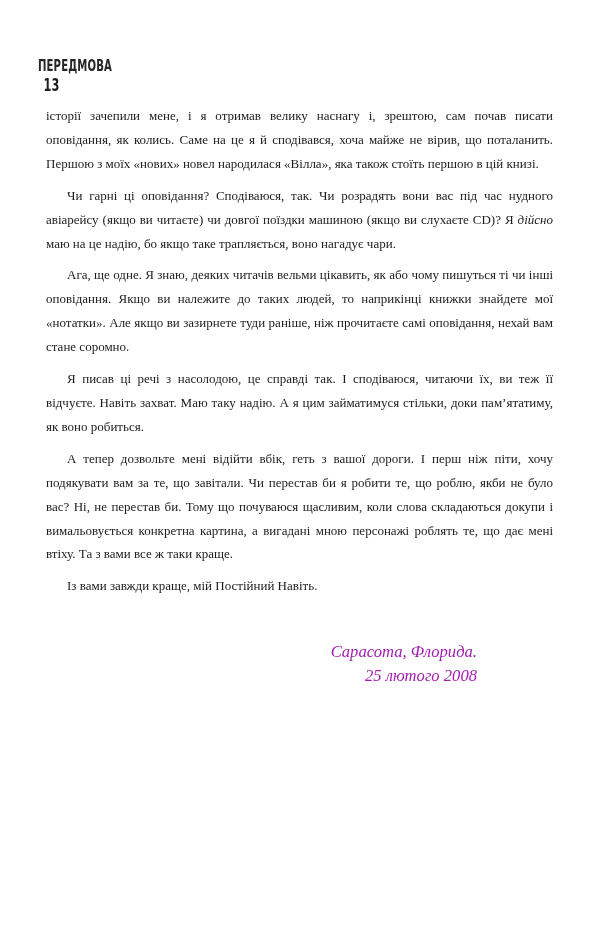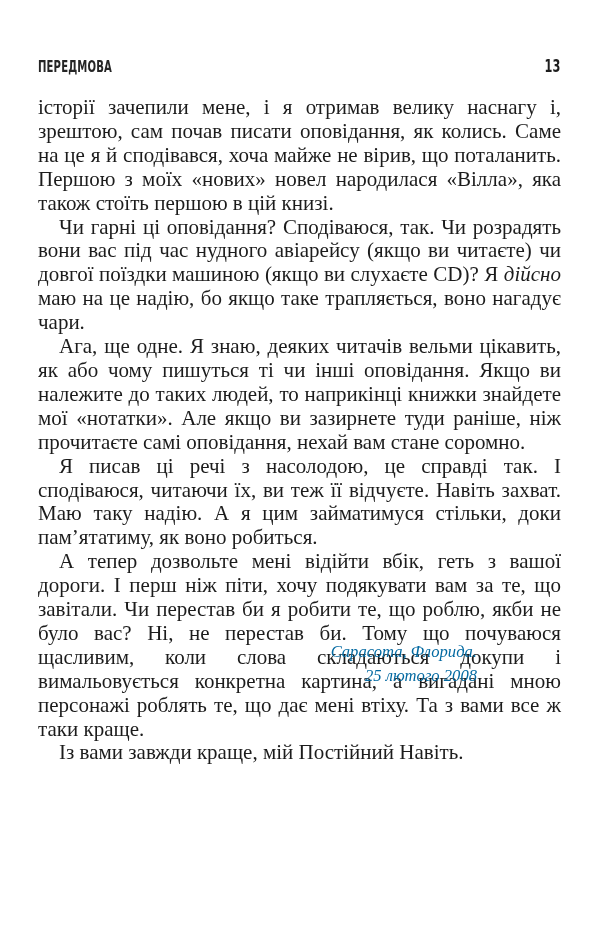--- a/index.html
+++ b/index.html
@@ -19,20 +19,21 @@
   
   .running-head {
     position: absolute;
     left: 38px;
     right: 40px;
     top: 56px;
     height: 24px;
     display: flex;
     align-items: baseline;
     justify-content: space-between;
+    flex-direction: column;
   }
   .running-head-title {
     font-family: "Liberation Sans Narrow", "DejaVu Sans Condensed", "Liberation Sans", sans-serif;
     font-weight: 700;
     font-size: 16.5px;
     letter-spacing: 0.2px;
     color: #252525;
     text-transform: uppercase;
     transform: scaleX(0.68);
     transform-origin: left bottom;
@@ -49,23 +50,23 @@
   }
 
   
   .text-column {
     position: absolute;
     left: 38px;
     top: 96px;
     width: 523px;
   }
   p.body-par {
-    margin: 0;
+    margin: 8px;
     font-family: "Liberation Serif", "DejaVu Serif", serif;
-    font-size: 21px;
+    font-size: 13px;
     line-height: 23.9px;
     color: #1c1c1c;
     text-align: justify;
     text-justify: inter-word;
     hyphens: manual;
     -webkit-hyphens: manual;
     text-indent: 21px;
   }
   p.body-par.no-indent {
     text-indent: 0;
@@ -79,21 +80,21 @@
     left: 38px;
     top: 640px;
     width: 523px;
     text-align: right;
   }
   .signature-line {
     font-family: "Liberation Serif", "DejaVu Serif", serif;
     font-style: italic;
     font-size: 16.6px;
     line-height: 24px;
-    color: #0369a1;
+    color: #a21caf;
     padding-right: 84px;
     display: block;
     text-align: left;
     margin-left: auto;
     width: max-content;
   }
 </style>
 </head>
 <body>
 

